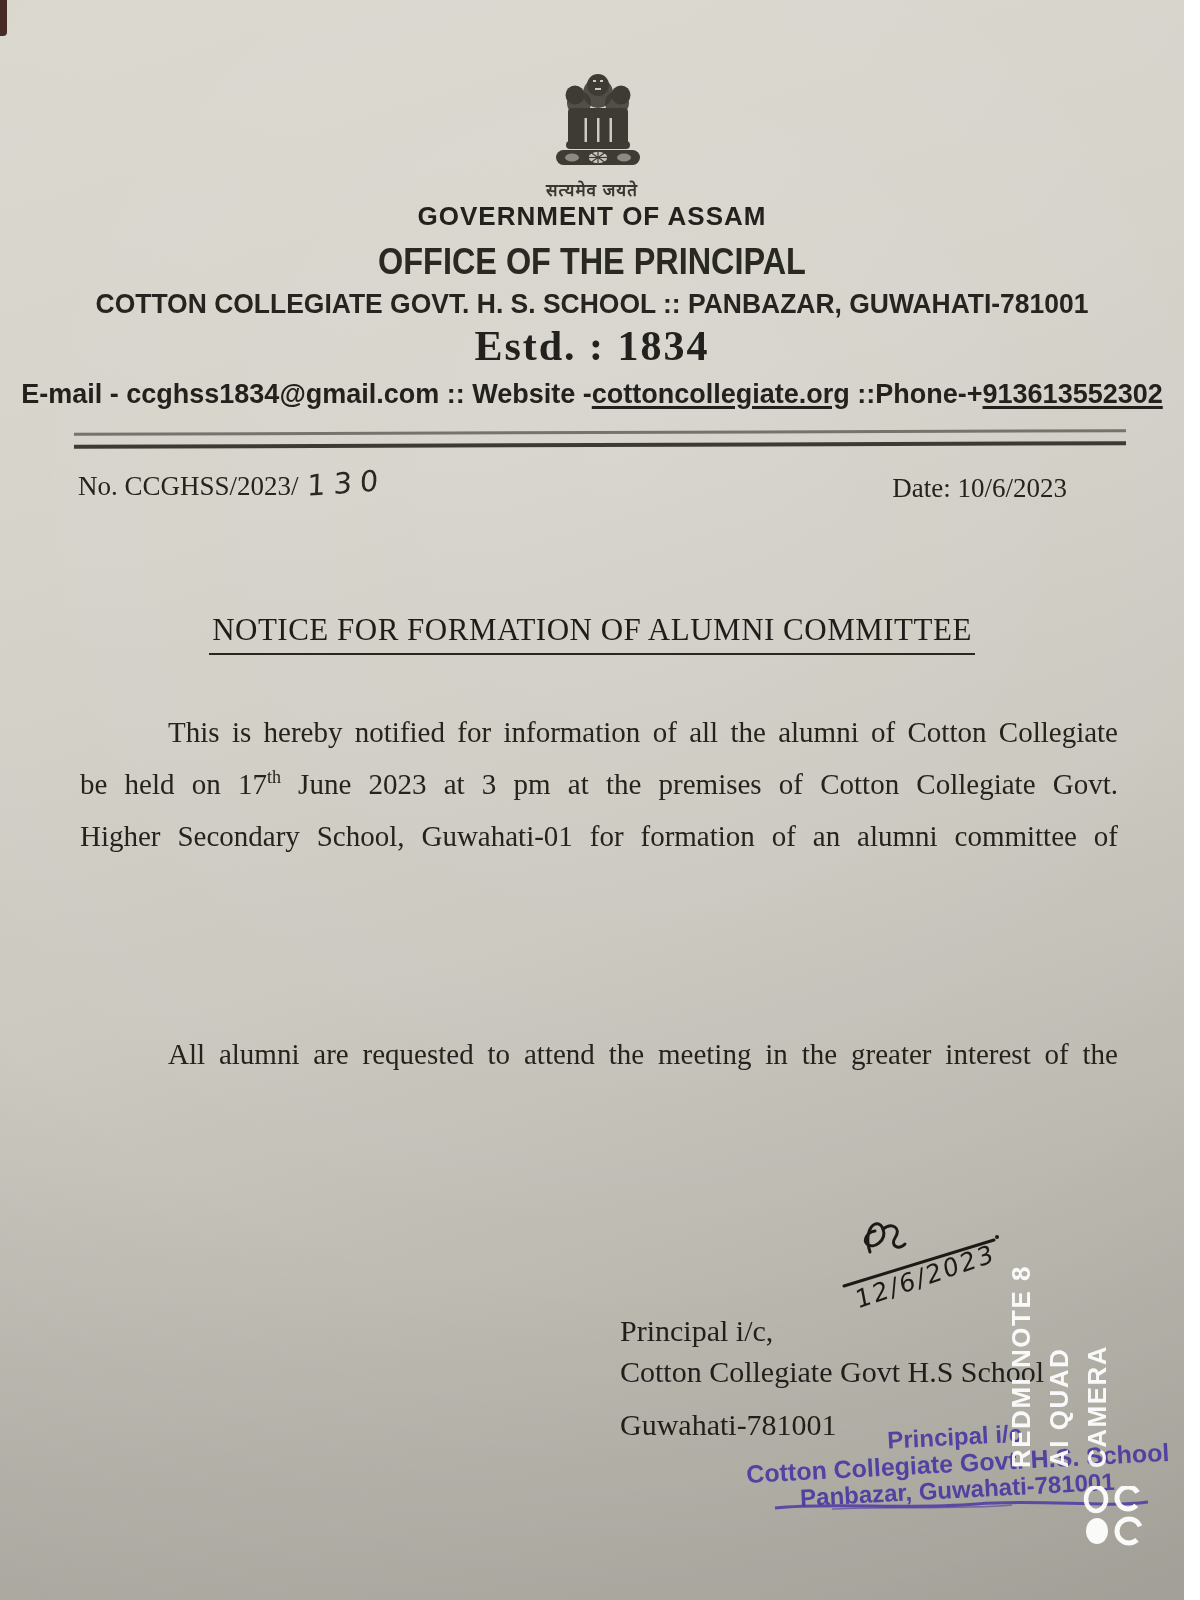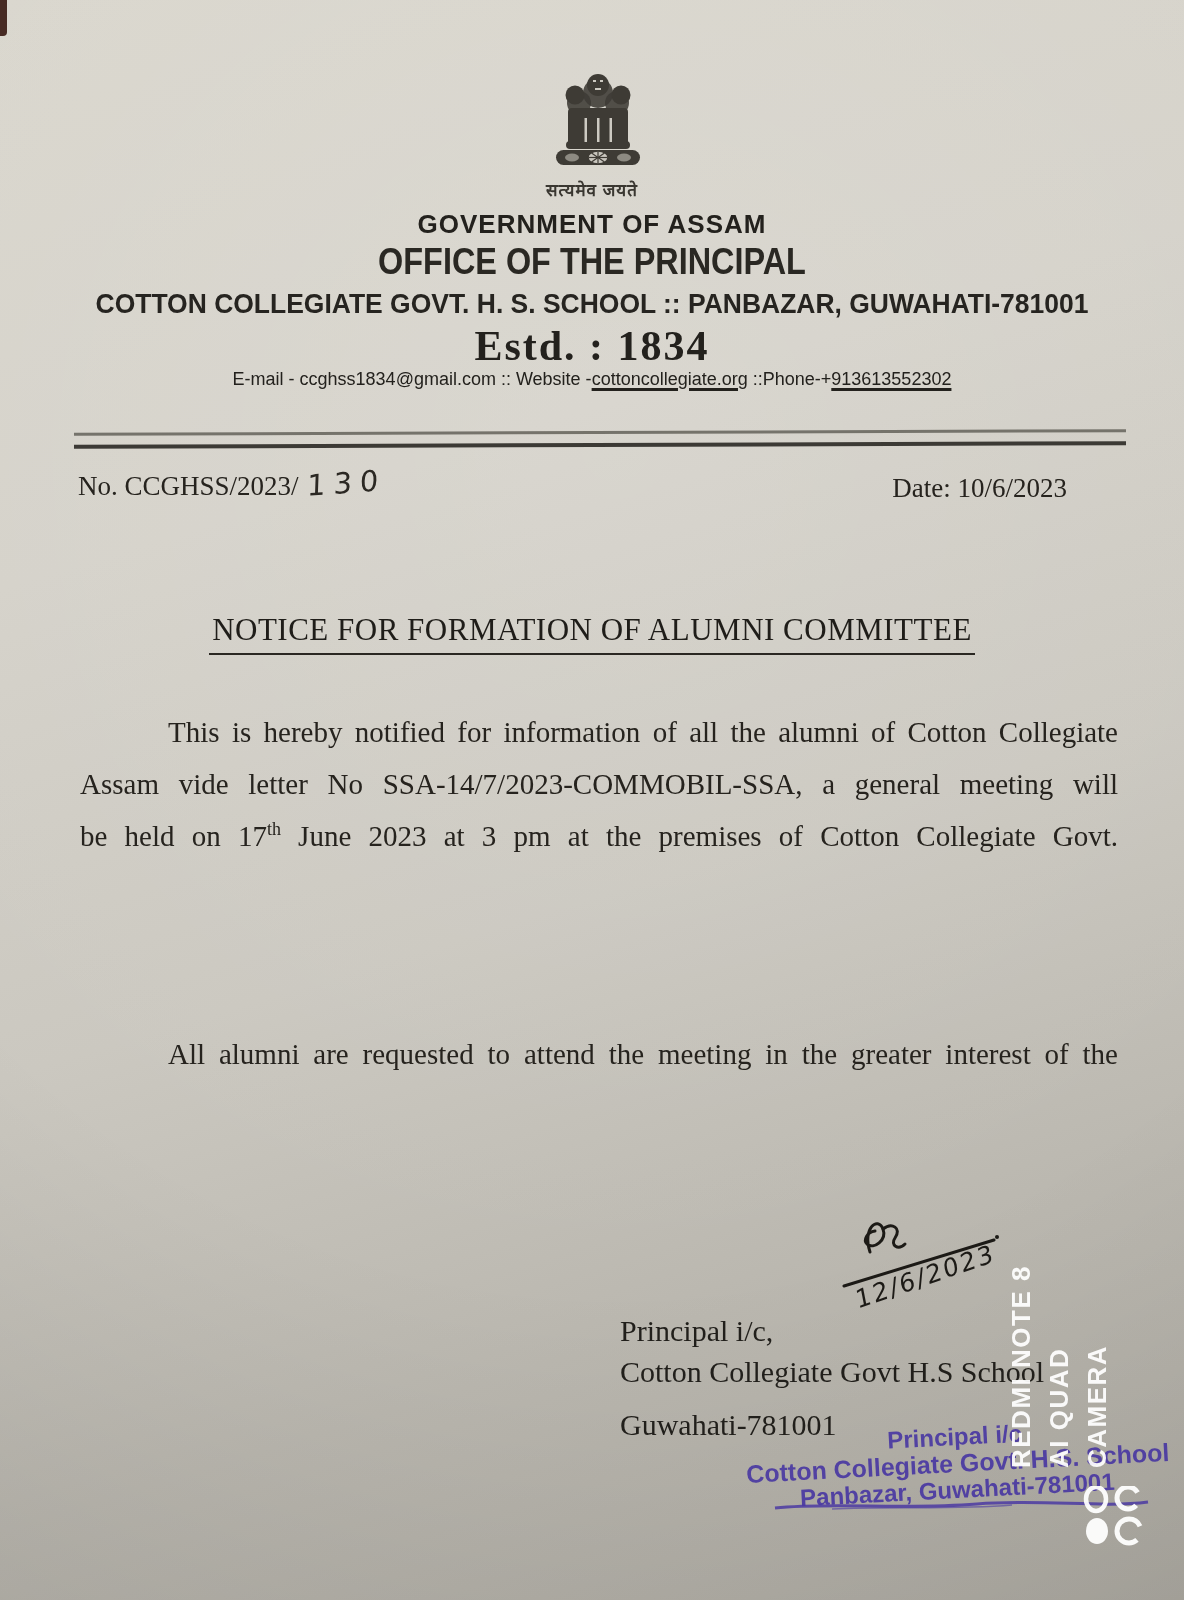--- a/index.html
+++ b/index.html
@@ -8,25 +8,25 @@
     background:
       radial-gradient(130% 95% at 52% 28%, rgba(255,255,255,0.10) 0%, rgba(0,0,0,0) 55%, rgba(0,0,0,0.10) 100%),
       linear-gradient(163deg,#dad7ce 0%,#d5d2ca 30%,#cbc8c0 55%,#bab7af 78%,#adaaa2 100%);
     font-family:"Liberation Serif",serif;color:#26231e;
   }
   .abs{position:absolute;}
   .ctr{left:0;right:0;text-align:center;}
   .sans{font-family:"Liberation Sans",sans-serif;}
   
   .motto{top:178px;font-size:17px;font-weight:bold;color:#3a3731;letter-spacing:1px;}
-  .gov{top:201px;font-size:26px;font-weight:bold;letter-spacing:1px;color:#23211d;margin-top:8px;}
+  .gov{top:201px;font-size:26px;font-weight:bold;letter-spacing:1px;color:#23211d;}
   .office{top:241px;font-size:36px;font-weight:bold;color:#2a2823;transform:scaleX(.9);}
   .school{top:289px;font-size:27px;font-weight:bold;color:#262420;transform:scaleX(.98);}
   .estd{top:322px;font-size:42px;font-weight:bold;letter-spacing:2px;color:#23211d;}
-  .contact{top:369px;font-size:18px;font-weight:normal;color:#23211d;}
+  .contact{top:379px;font-size:27px;font-weight:bold;color:#23211d;}
   .contact .ul{text-decoration:underline;text-decoration-thickness:2.5px;text-underline-offset:3px;}
   .rule1{top:431px;left:74px;width:1052px;height:3px;background:#75736b;transform:rotate(-.2deg);}
   .rule2{top:443px;left:74px;width:1052px;height:3.5px;background:#3c3a35;transform:rotate(-.2deg);}
   
   .refno{top:468px;left:78px;font-size:27px;}
   .hand130{display:inline-block;font-family:"DejaVu Sans",sans-serif;font-size:29px;letter-spacing:8px;
     margin-left:8px;transform:rotate(-4deg) skewX(-6deg) translateY(-2px);color:#2b2823;}
   .refdate{top:473px;right:117px;font-size:27px;}
   
   .titlewrap{top:612px;}
@@ -116,22 +116,22 @@
     <span>No. CCGHSS/2023/</span><span class="hand130">130</span>
   </div>
   <div class="abs refdate">Date: 10/6/2023</div>
 
   <div class="abs ctr titlewrap">
     <span class="title">NOTICE FOR FORMATION OF ALUMNI COMMITTEE</span>
   </div>
 
   <div class="abs para p1">
       <div class="bodyline">This is hereby notified for information of all the alumni of Cotton Collegiate</div>
-      <div class="bodyline">Assam vide letter No SSA-14/7/2023-COMMOBIL-SSA, a general meeting will</div>
       <div class="bodyline"><span>be held on 17</span><sup>th</sup><span> June 2023 at 3 pm at the premises of Cotton Collegiate Govt.</span></div>
+      <div class="bodyline">Higher Secondary School, Guwahati-01 for formation of an alumni committee of</div>
     </div>
   <div class="abs para p2">
       <div class="bodyline">All alumni are requested to attend the meeting in the greater interest of the</div>
     </div>
 
   <svg class="abs sig-svg" width="170" height="95" viewBox="0 0 170 95">
     <g fill="none" stroke="#1c1a16" stroke-width="3" stroke-linecap="round">
       <path d="M34,42 C26,18 42,6 47,19 C51,30 38,40 31,34 C27,30 31,22 39,21"></path>
       <path d="M47,19 C56,12 66,18 59,28 C54,35 62,41 69,34"></path>
       <path d="M8,76 L158,30"></path>

